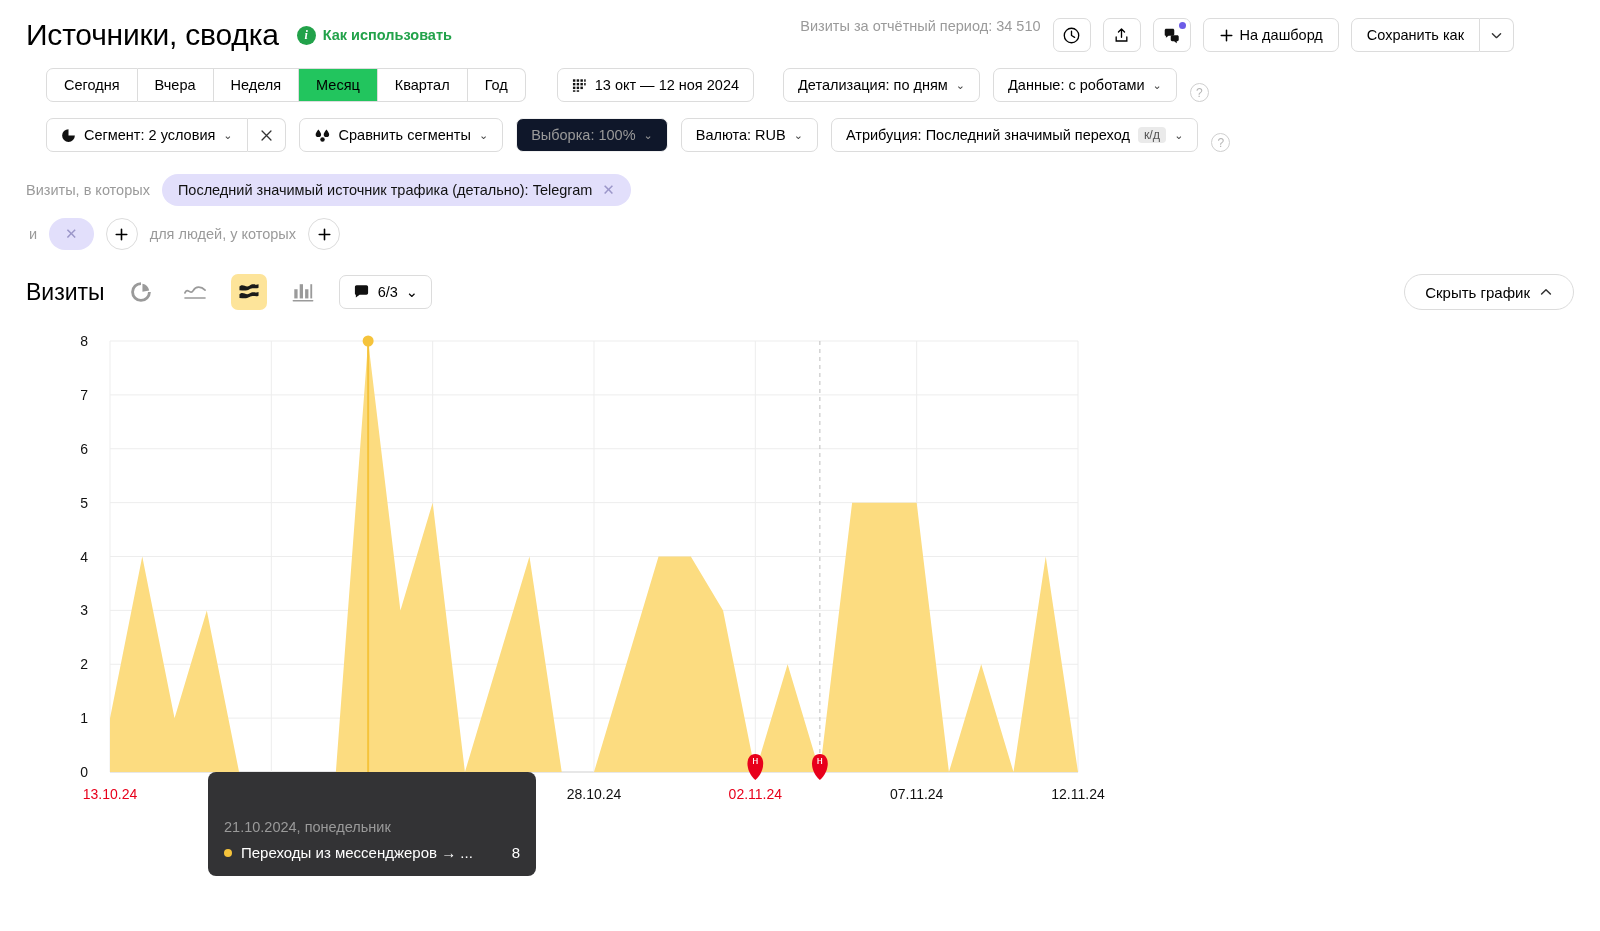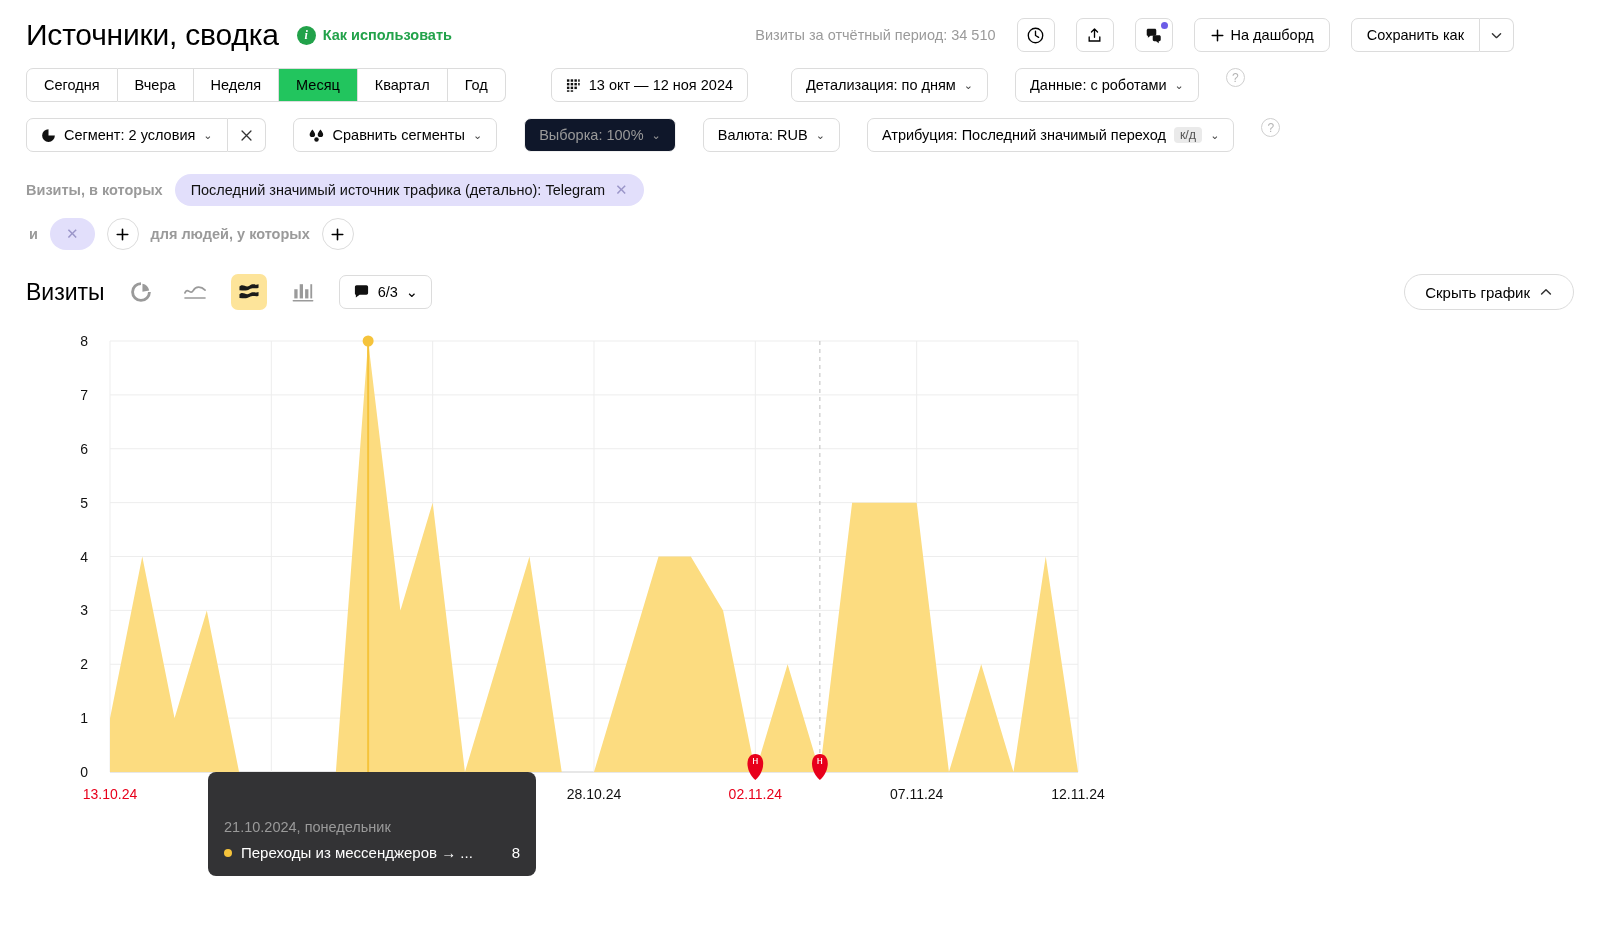--- a/index.html
+++ b/index.html
@@ -27,21 +27,21 @@
   .info-badge {
     width:19px;height:19px;border-radius:50%;
     background:#1db954;background:#22a24a;
     color:#fff;font-size:12px;font-style:italic;font-weight:bold;
     display:flex;align-items:center;justify-content:center;
     font-family:"Liberation Serif", serif;
   }
   .howto-text { color:#22a24a; font-size:14.5px; font-weight:600; white-space:nowrap;}
 
   .header-right {
-    margin-left:auto; display:flex; align-items:center; gap:21px;
+    margin-left:auto; display:flex; gap:12px;
     padding-right:60px;
   }
   .visits-total { color:#9a9a9a; font-size:14.5px; white-space:nowrap; }
 
   .icon-btn {
     width:38px;height:34px;border:1px solid #dcdcdc;border-radius:7px;
     background:#fff;display:flex;align-items:center;justify-content:center;
     position:relative;cursor:pointer;
   }
   .dot-badge {
@@ -53,22 +53,22 @@
     display:flex;align-items:center;justify-content:center;gap:6px;
     padding:0 15px;font-size:14.5px;cursor:pointer;white-space:nowrap;
     font-family:"Liberation Sans", sans-serif;
   }
   .btn-group { display:flex; }
   .btn-group .btn:first-child { border-top-right-radius:0;border-bottom-right-radius:0; }
   .btn-group .btn:last-child  { border-top-left-radius:0;border-bottom-left-radius:0;border-left:none;padding:0 10px; }
 
   
   .toolbar-row {
-    display:flex; align-items:flex-start; gap:27px;
-    padding:0 26px; margin-top:16px;
+    display:flex; align-items:flex-end; gap:13px;
+    padding:0 26px; margin-top:16px;margin-left:20px;
   }
   .seg-group { display:flex; }
   .seg {
     height:34px;border:1px solid #dcdcdc;border-left:none;background:#fff;
     display:flex;align-items:center;justify-content:center;
     padding:0 17px;font-size:14.5px;cursor:pointer;white-space:nowrap;
   }
   .seg:first-child { border-left:1px solid #dcdcdc;border-radius:7px 0 0 7px; }
   .seg:last-child  { border-radius:0 7px 7px 0; }
   .seg.active { background:#22c55e; }
@@ -89,21 +89,21 @@
   }
   .pill-group { display:flex; }
   .pill-group .pill:first-child { border-radius:7px 0 0 7px; }
   .pill-group .pill.x-btn {
     border-radius:0 7px 7px 0; border-left:none; padding:0 12px;
   }
 
   
   .filters { padding:0 26px; margin-top:22px; }
   .filter-line { display:flex; align-items:center; gap:12px; margin-bottom:12px; }
-  .filter-label { color:#9a9a9a; font-size:14.5px; white-space:nowrap;font-weight:bold; }
+  .filter-label { color:#9a9a9a; font-size:14.5px; white-space:nowrap; }
   .chip {
     background:#e2dffb; border-radius:18px; height:32px;
     display:flex;align-items:center;gap:10px;padding:0 16px;
     font-size:14.5px; color:#111; white-space:nowrap; cursor:pointer;
   }
   .chip .x { color:#9b96c9; font-size:15px; cursor:pointer;}
   .round-btn {
     width:32px;height:32px;border-radius:50%;border:1px solid #dcdcdc;background:#fff;
     display:flex;align-items:center;justify-content:center;font-size:19px;color:#333;
     cursor:pointer;

